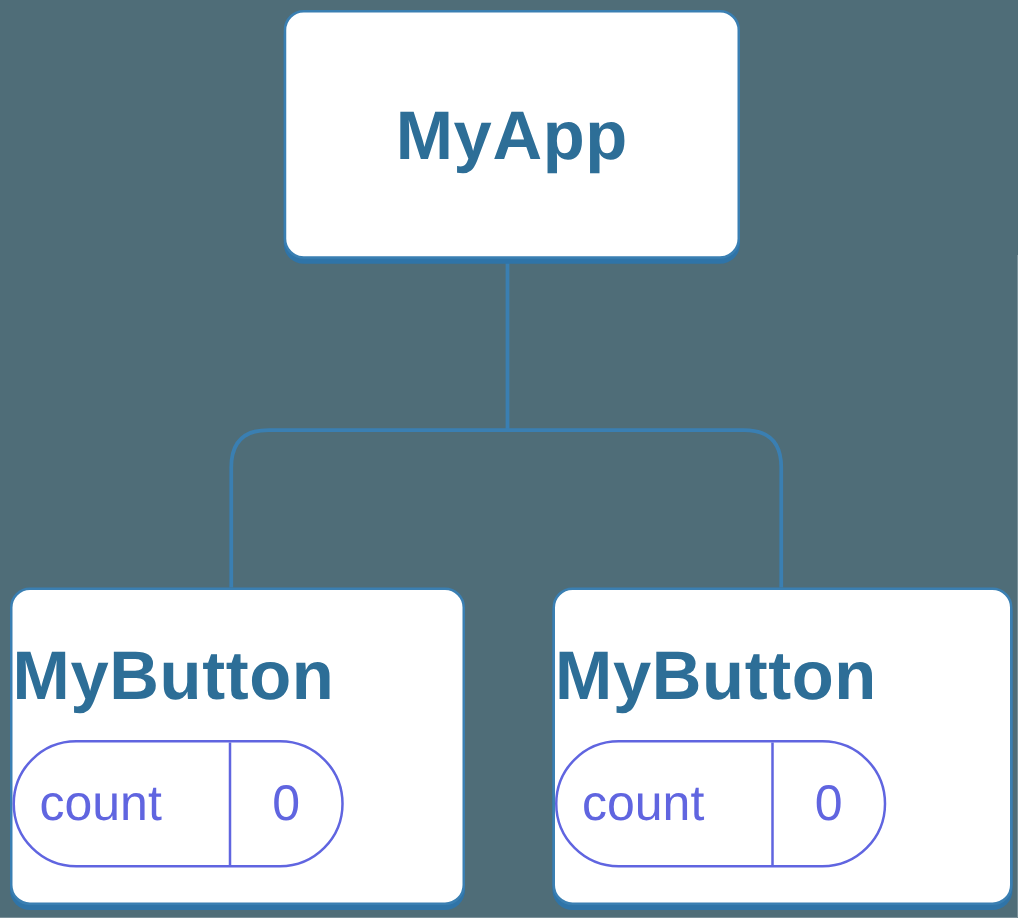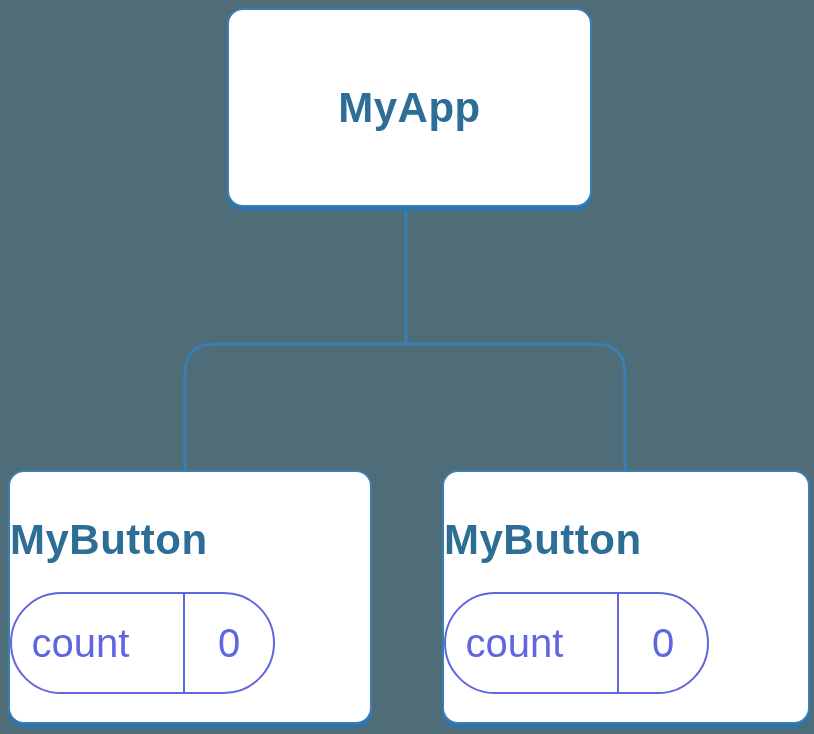--- a/index.html
+++ b/index.html
@@ -40,21 +40,21 @@
   .node-root {
     left: 227px; top: 8px;
     width: 365px; height: 199px;
     display: flex;
     align-items: center;
     justify-content: center;
   }
 
   .node-label {
     color: var(--label-text);
-    font-size: 42px;
+    font-size: 55px;
     font-weight: 600;
     letter-spacing: 0.5px;
     line-height: 48px;
     white-space: nowrap;
   }
 
   .node-child {
     top: 470px;
     width: 364px; height: 254px;
     display: flex;

